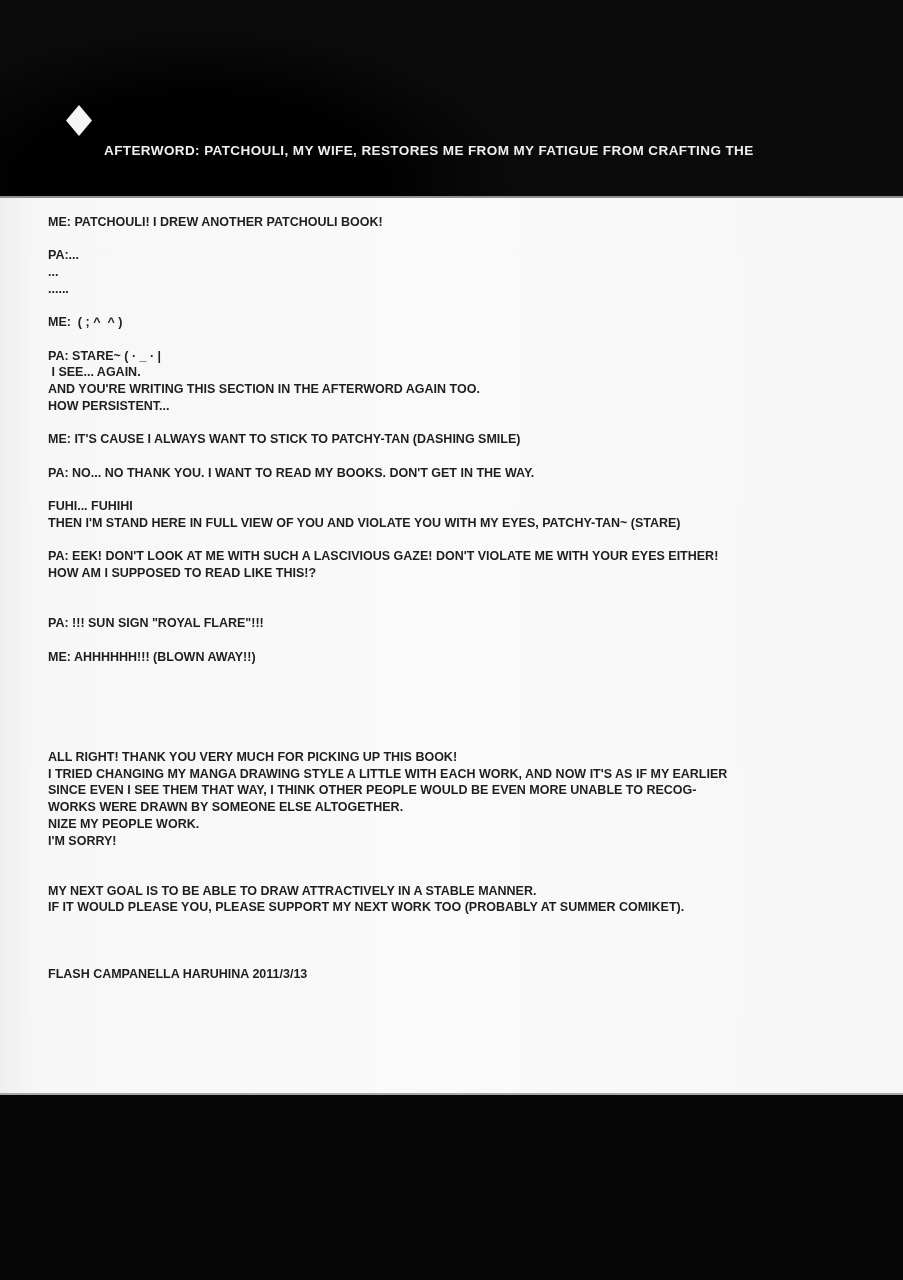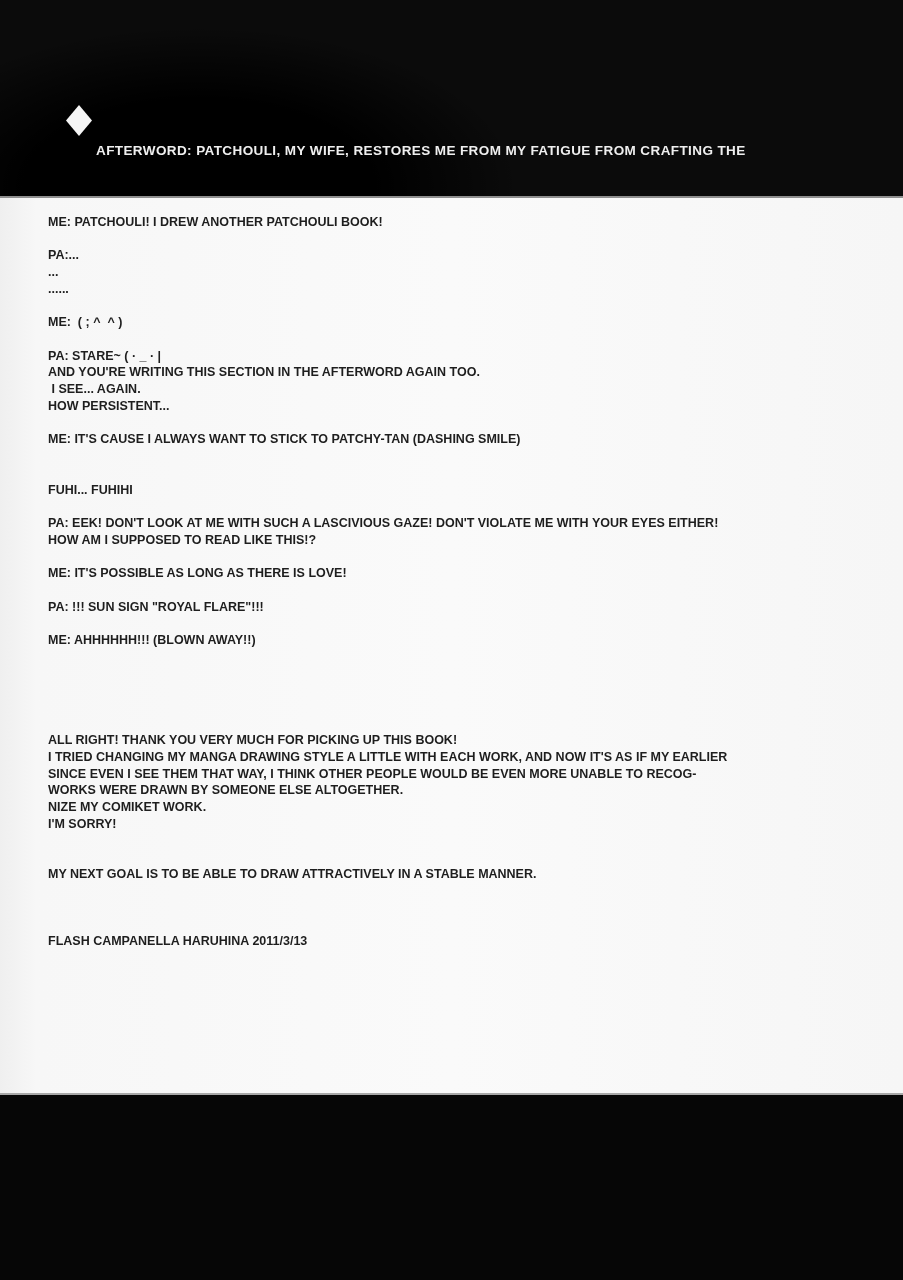--- a/index.html
+++ b/index.html
@@ -25,21 +25,21 @@
     border-bottom: 2px solid #8f8f8f;
     box-sizing: border-box;
   }
   .diamond {
     position: absolute; left: 66px; top: 105px;
     width: 26px; height: 31px;
     background: #f5f5f5;
     clip-path: polygon(50% 0, 100% 50%, 50% 100%, 0 50%);
   }
   .title-block {
-    position: absolute; left: 96px; top: 106px;
+    position: absolute; left: 104px; top: 106px;
     width: 760px;
     color: #efefef;
     font-size: 13.5px; font-weight: bold;
     letter-spacing: 0.4px;
     line-height: 18px;
     white-space: pre;
   }
   .title-line2 { padding-left: 104px; }
 
   
@@ -86,51 +86,53 @@
     <div>
         <div class="line">ME: PATCHOULI! I DREW ANOTHER PATCHOULI BOOK!</div>
         <div class="line"></div>
         <div class="line">PA:...</div>
         <div class="line">...</div>
         <div class="line">......</div>
         <div class="line"></div>
         <div class="line">ME:  ( ; ^  ^ )</div>
         <div class="line"></div>
         <div class="line">PA: STARE~ ( · _ · |</div>
+        <div class="line"> I SEE... AGAIN.</div>
         <div class="line">AND YOU'RE WRITING THIS SECTION IN THE AFTERWORD AGAIN TOO.</div>
-        <div class="line"> I SEE... AGAIN.</div>
         <div class="line">HOW PERSISTENT...</div>
         <div class="line"></div>
         <div class="line">ME: IT'S CAUSE I ALWAYS WANT TO STICK TO PATCHY-TAN (DASHING SMILE)</div>
         <div class="line"></div>
+        <div class="line">PA: NO... NO THANK YOU. I WANT TO READ MY BOOKS. DON'T GET IN THE WAY.</div>
         <div class="line"></div>
         <div class="line">FUHI... FUHIHI</div>
+        <div class="line">THEN I'M STAND HERE IN FULL VIEW OF YOU AND VIOLATE YOU WITH MY EYES, PATCHY-TAN~ (STARE)</div>
         <div class="line"></div>
         <div class="line">PA: EEK! DON'T LOOK AT ME WITH SUCH A LASCIVIOUS GAZE! DON'T VIOLATE ME WITH YOUR EYES EITHER!</div>
         <div class="line">HOW AM I SUPPOSED TO READ LIKE THIS!?</div>
         <div class="line"></div>
-        <div class="line">ME: IT'S POSSIBLE AS LONG AS THERE IS LOVE!</div>
         <div class="line"></div>
         <div class="line">PA: !!! SUN SIGN "ROYAL FLARE"!!!</div>
         <div class="line"></div>
         <div class="line">ME: AHHHHHH!!! (BLOWN AWAY!!)</div>
         <div class="line"></div>
         <div class="line"></div>
         <div class="line"></div>
         <div class="line"></div>
         <div class="line"></div>
         <div class="line">ALL RIGHT! THANK YOU VERY MUCH FOR PICKING UP THIS BOOK!</div>
         <div class="line">I TRIED CHANGING MY MANGA DRAWING STYLE A LITTLE WITH EACH WORK, AND NOW IT'S AS IF MY EARLIER</div>
         <div class="line">SINCE EVEN I SEE THEM THAT WAY, I THINK OTHER PEOPLE WOULD BE EVEN MORE UNABLE TO RECOG-</div>
         <div class="line">WORKS WERE DRAWN BY SOMEONE ELSE ALTOGETHER.</div>
-        <div class="line">NIZE MY COMIKET WORK.</div>
+        <div class="line">NIZE MY PEOPLE WORK.</div>
         <div class="line">I'M SORRY!</div>
         <div class="line"></div>
         <div class="line"></div>
         <div class="line">MY NEXT GOAL IS TO BE ABLE TO DRAW ATTRACTIVELY IN A STABLE MANNER.</div>
+        <div class="line">IF IT WOULD PLEASE YOU, PLEASE SUPPORT MY NEXT WORK TOO (PROBABLY AT SUMMER COMIKET).</div>
         <div class="line"></div>
         <div class="line"></div>
         <div class="line"></div>
         <div class="line">FLASH CAMPANELLA HARUHINA 2011/3/13</div>
       </div>
   </div>
 
   <div class="bottom-bar"></div>
 
 </div>

